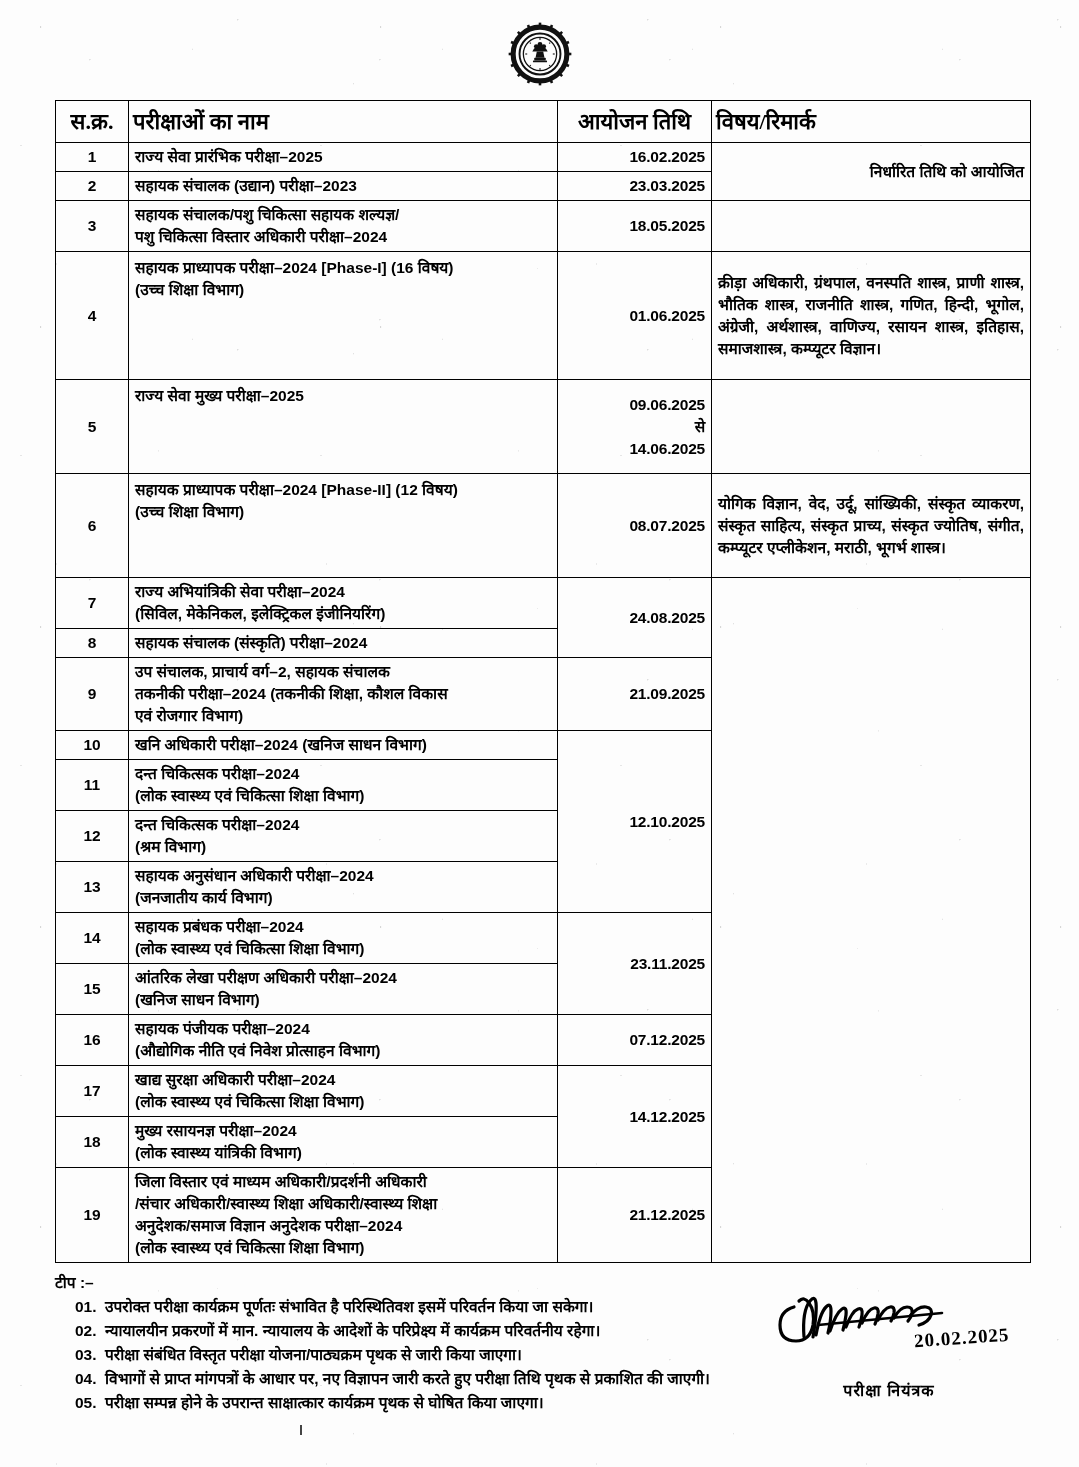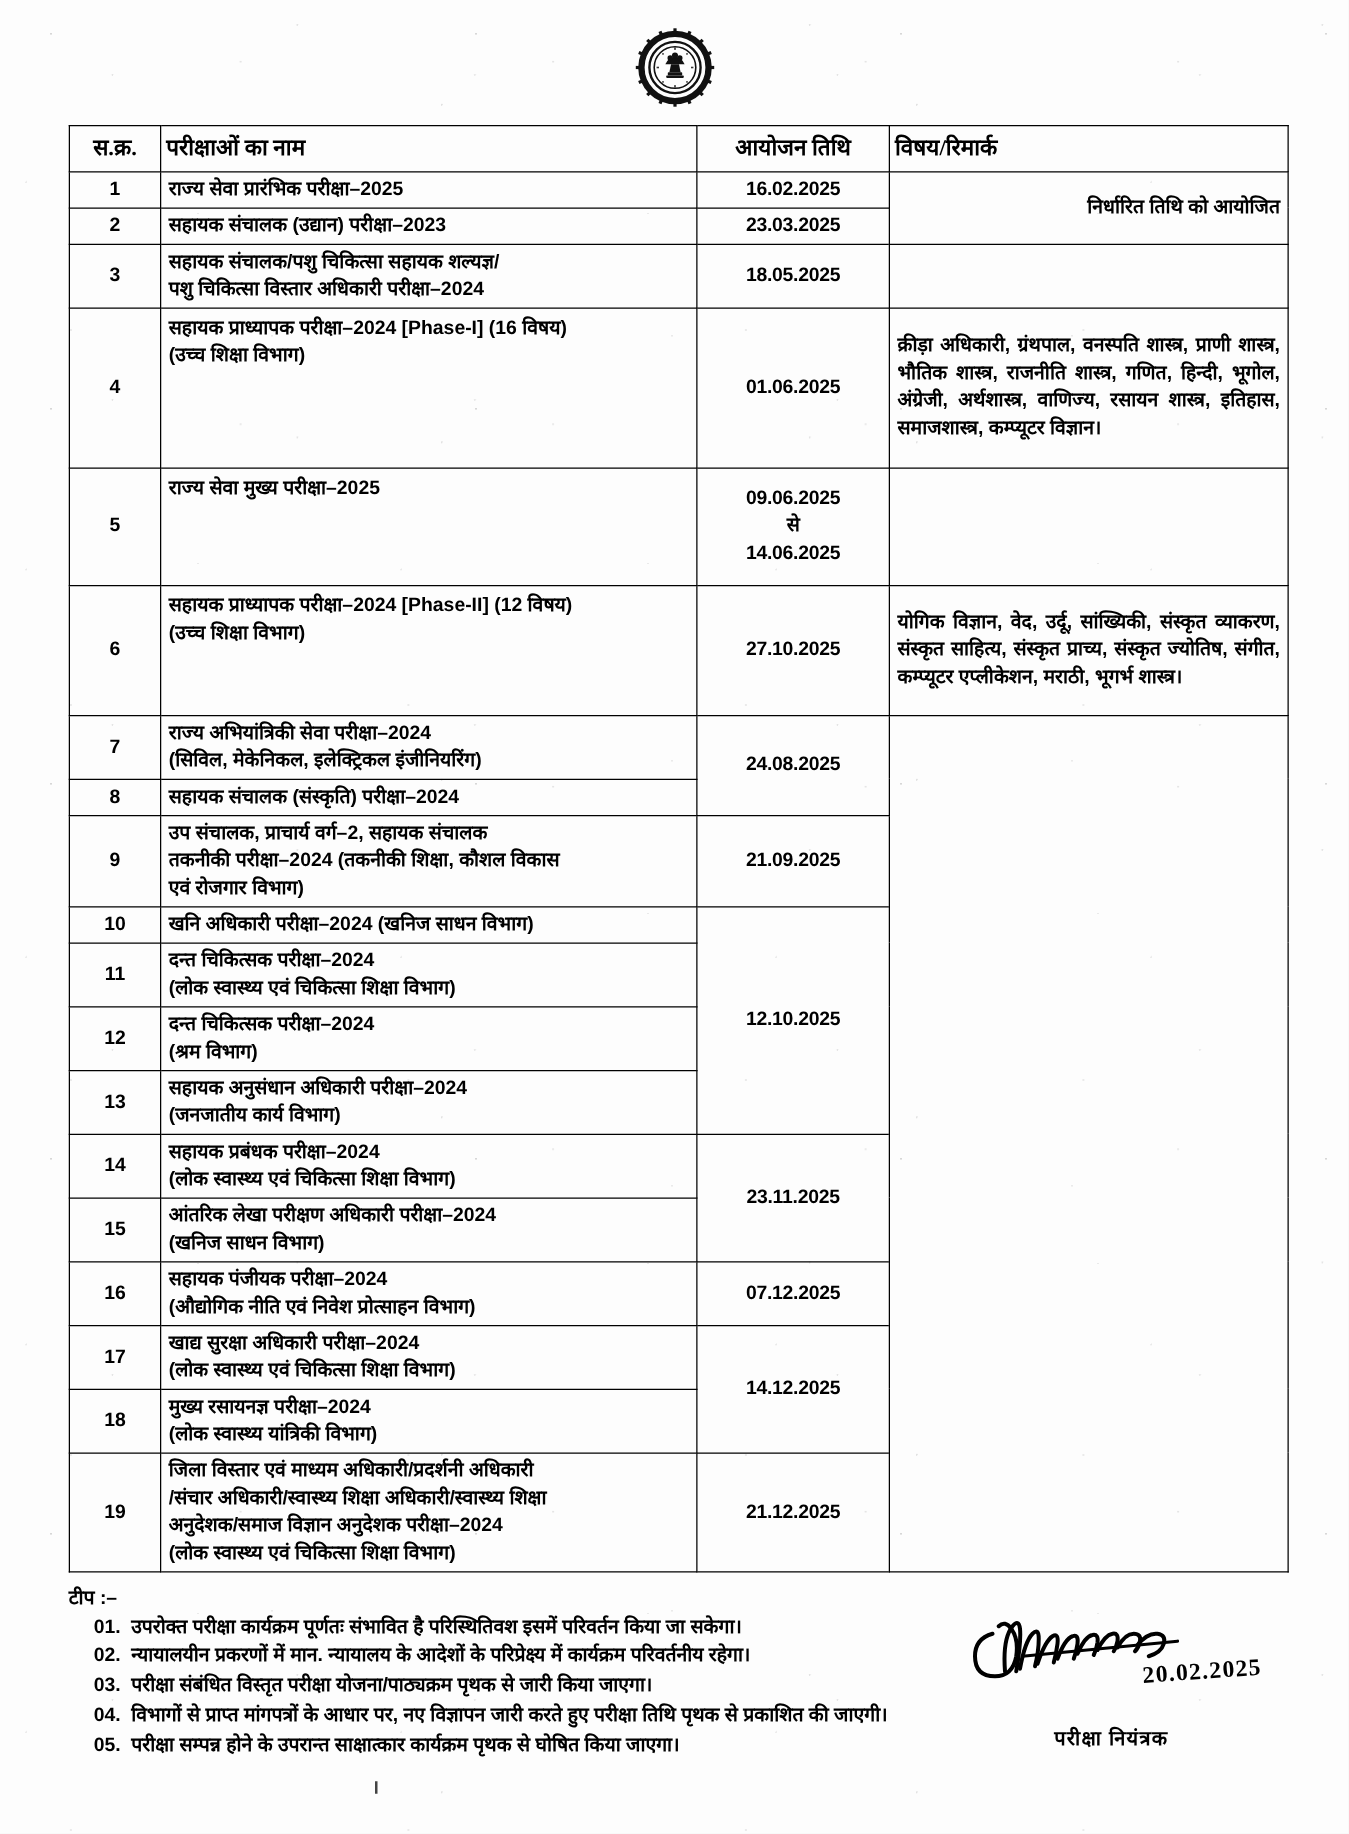--- a/index.html
+++ b/index.html
@@ -82,31 +82,31 @@
   }
   table.sched td, table.sched th {
     border: 1.6px solid #000;
     padding: 3px 6px;
     vertical-align: middle;
     font-size: 15.5px;
     line-height: 1.42;
     font-weight: bold;
   }
   table.sched th {
-    font-size: 18px;
+    font-size: 22px;
     padding: 5px 4px;
     font-family: "Liberation Serif", serif;
   }
   .col-sno  { width: 64px;  text-align: center; }
   .col-name { width: 420px; text-align: left; }
   .col-date { width: 145px; text-align: center; }
   .col-rem  { width: 310px; text-align: left; }
   td.sno { text-align: center; font-size: 16px; }
   td.name { text-align: left; }
-  td.date { text-align: center; font-size: 16px; letter-spacing: -0.2px; }
+  td.date { text-align: right; font-size: 16px; letter-spacing: -0.2px; }
   td.rem {
     text-align: left;
     font-size: 15px;
     line-height: 1.5;
     vertical-align: top;
     padding-top: 5px;
     text-align: justify;
     text-justify: inter-word;
   }
   td.rem.centered { text-align: right; vertical-align: middle; }
@@ -274,21 +274,21 @@
         <tr style="height:94px">
           <td class="sno">5</td>
           <td class="name" style="vertical-align:top;padding-top:5px">राज्य सेवा मुख्य परीक्षा–2025</td>
           <td class="date date-range">09.06.2025<br>से<br>14.06.2025</td>
           <td class="rem"></td>
         </tr>
 
         <tr style="height:104px">
           <td class="sno">6</td>
           <td class="name" style="vertical-align:top;padding-top:5px">सहायक प्राध्यापक परीक्षा–2024 [Phase-II] (12 विषय)<br>(उच्च शिक्षा विभाग)</td>
-          <td class="date">27.10.2025</td>
+          <td class="date">08.07.2025</td>
           <td class="rem">योगिक विज्ञान, वेद, उर्दू, सांख्यिकी, संस्कृत व्याकरण, संस्कृत साहित्य, संस्कृत प्राच्य, संस्कृत ज्योतिष, संगीत, कम्प्यूटर एप्लीकेशन, मराठी, भूगर्भ शास्त्र।</td>
         </tr>
 
         <tr>
           <td class="sno">7</td>
           <td class="name">राज्य अभियांत्रिकी सेवा परीक्षा–2024<br>(सिविल, मेकेनिकल, इलेक्ट्रिकल इंजीनियरिंग)</td>
           <td class="date" rowspan="2">24.08.2025</td>
           <td class="rem" rowspan="13"></td>
         </tr>
 

